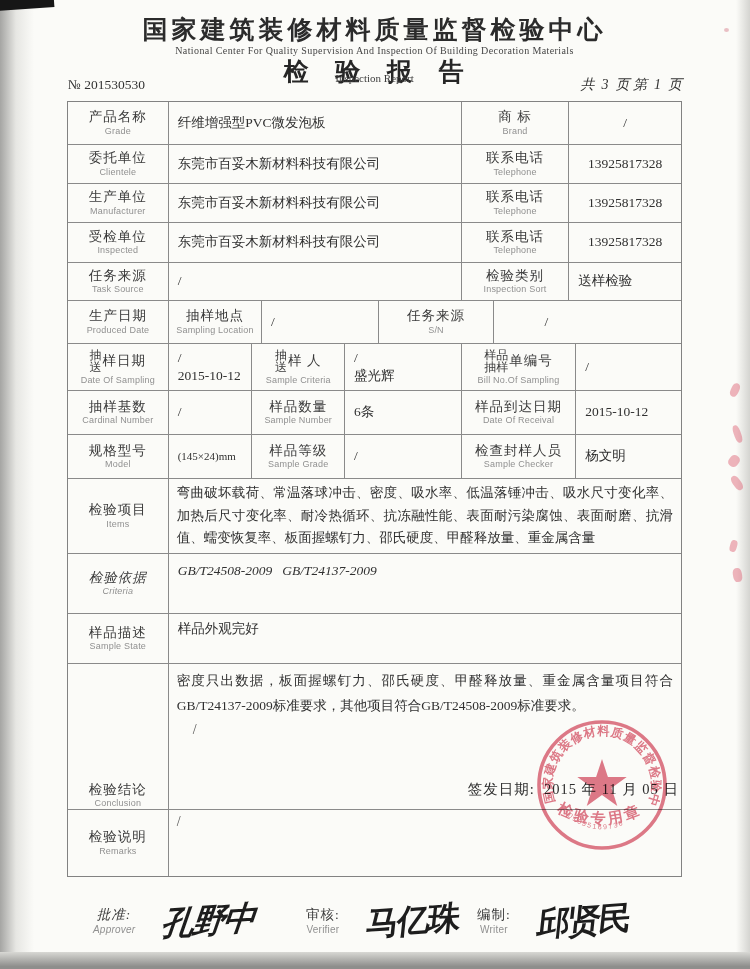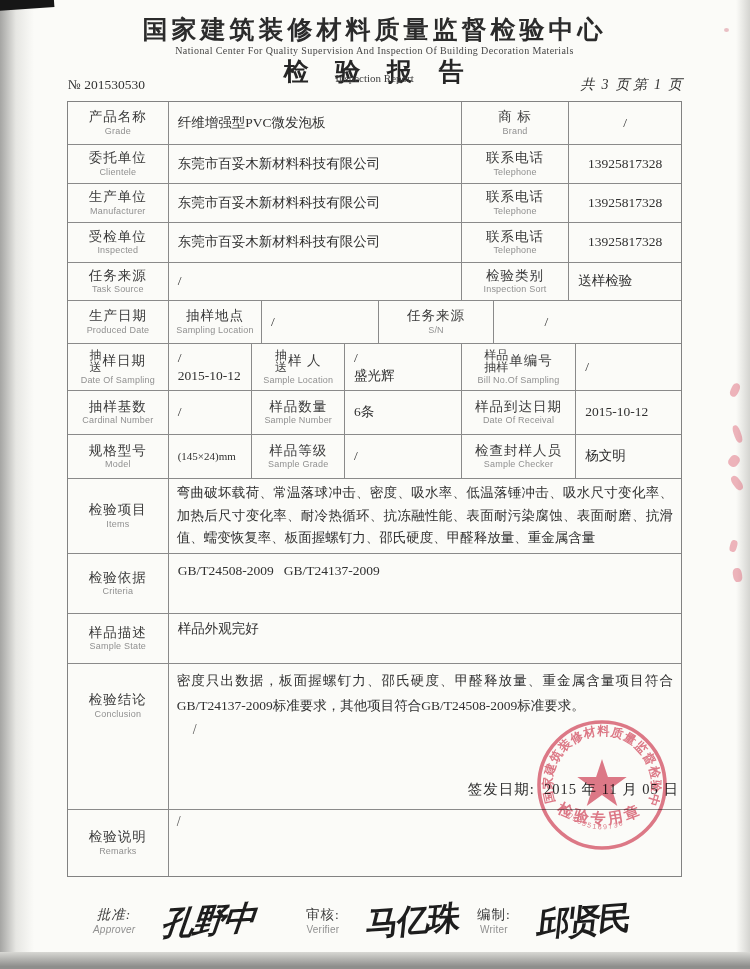--- a/index.html
+++ b/index.html
@@ -183,21 +183,21 @@
           <span class="l2">2015-10-12</span>
         </div>
         <div class="c lab" style="width:93px;">
           <span class="stackwrap">
             <span class="stack">
               <span>抽</span>
               <span>送</span>
             </span>
             <span class="cn">样 人</span>
           </span>
-          <span class="en">Sample Location</span>
+          <span class="en">Sample Criteria</span>
         </div>
         <div class="c val" style="width:117px;">
           <span class="l1">/</span>
           <span class="l2">盛光辉</span>
         </div>
         <div class="c lab" style="width:115px;">
           <span class="stackwrap">
             <span class="stack">
               <span>样品</span>
               <span>抽样</span>
@@ -248,38 +248,38 @@
       <div class="trow" style="height:75px;">
         <div class="c lab" style="width:101px;">
           <span class="cn">检验项目</span>
           <span class="en">Items</span>
         </div>
         <div class="c" style="width:514px;">
           <div class="parawrap">弯曲破坏载荷、常温落球冲击、密度、吸水率、低温落锤冲击、吸水尺寸变化率、加热后尺寸变化率、耐冷热循环、抗冻融性能、表面耐污染腐蚀、表面耐磨、抗滑值、蠕变恢复率、板面握螺钉力、邵氏硬度、甲醛释放量、重金属含量</div>
         </div>
       </div>
 
-      <div class="trow" style="height:60px;">
+      <div class="trow" style="height:60px;font-style:italic;">
         <div class="c lab" style="width:101px;">
           <span class="cn">检验依据</span>
           <span class="en">Criteria</span>
         </div>
         <div class="c val pre" style="width:514px;justify-content:flex-start;padding-top:8px;">GB/T24508-2009   GB/T24137-2009</div>
       </div>
 
       <div class="trow" style="height:50px;">
         <div class="c lab" style="width:101px;">
           <span class="cn">样品描述</span>
           <span class="en">Sample State</span>
         </div>
         <div class="c val" style="width:514px;justify-content:flex-start;padding-top:6px;">样品外观完好</div>
       </div>
 
       <div class="trow" style="height:146px;">
-        <div class="c lab" style="width:101px;justify-content:flex-start;padding-top:28px;">
+        <div class="c lab" style="width:101px;justify-content:flex-end;padding-top:28px;">
           <span class="cn">检验结论</span>
           <span class="en">Conclusion</span>
         </div>
         <div class="c rel" style="width:514px;justify-content:flex-start;">
           <div class="parawrap" style="line-height:1.85;">密度只出数据，板面握螺钉力、邵氏硬度、甲醛释放量、重金属含量项目符合GB/T24137-2009标准要求，其他项目符合GB/T24508-2009标准要求。</div>
           <span class="slashmark">/</span>
           <div class="issue-date">签发日期:  2015 年 11 月 05 日</div>
         </div>
       </div>
 

